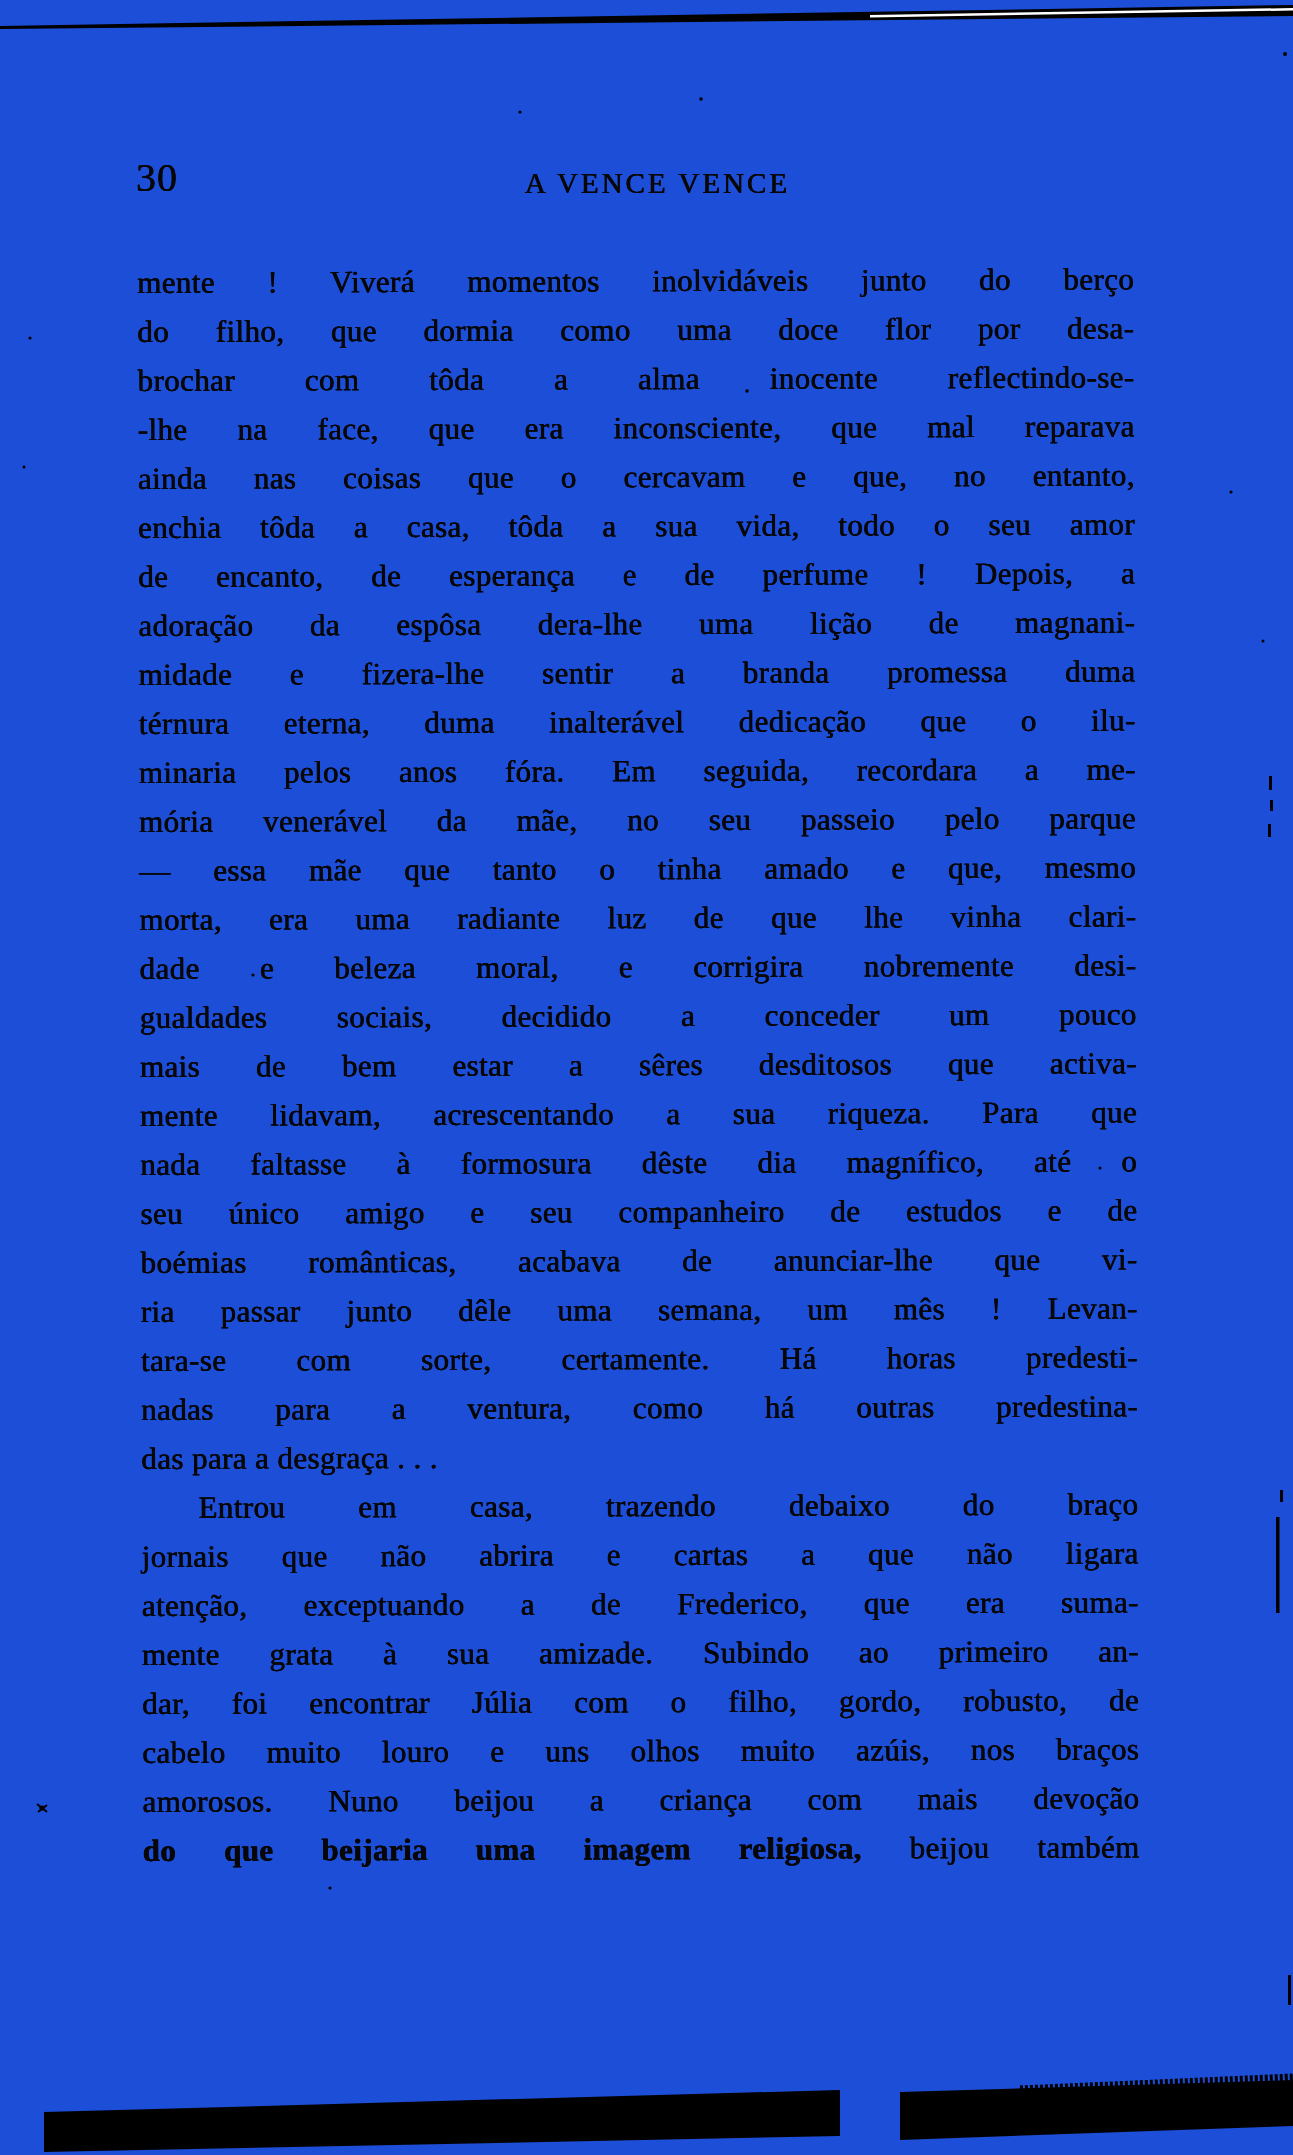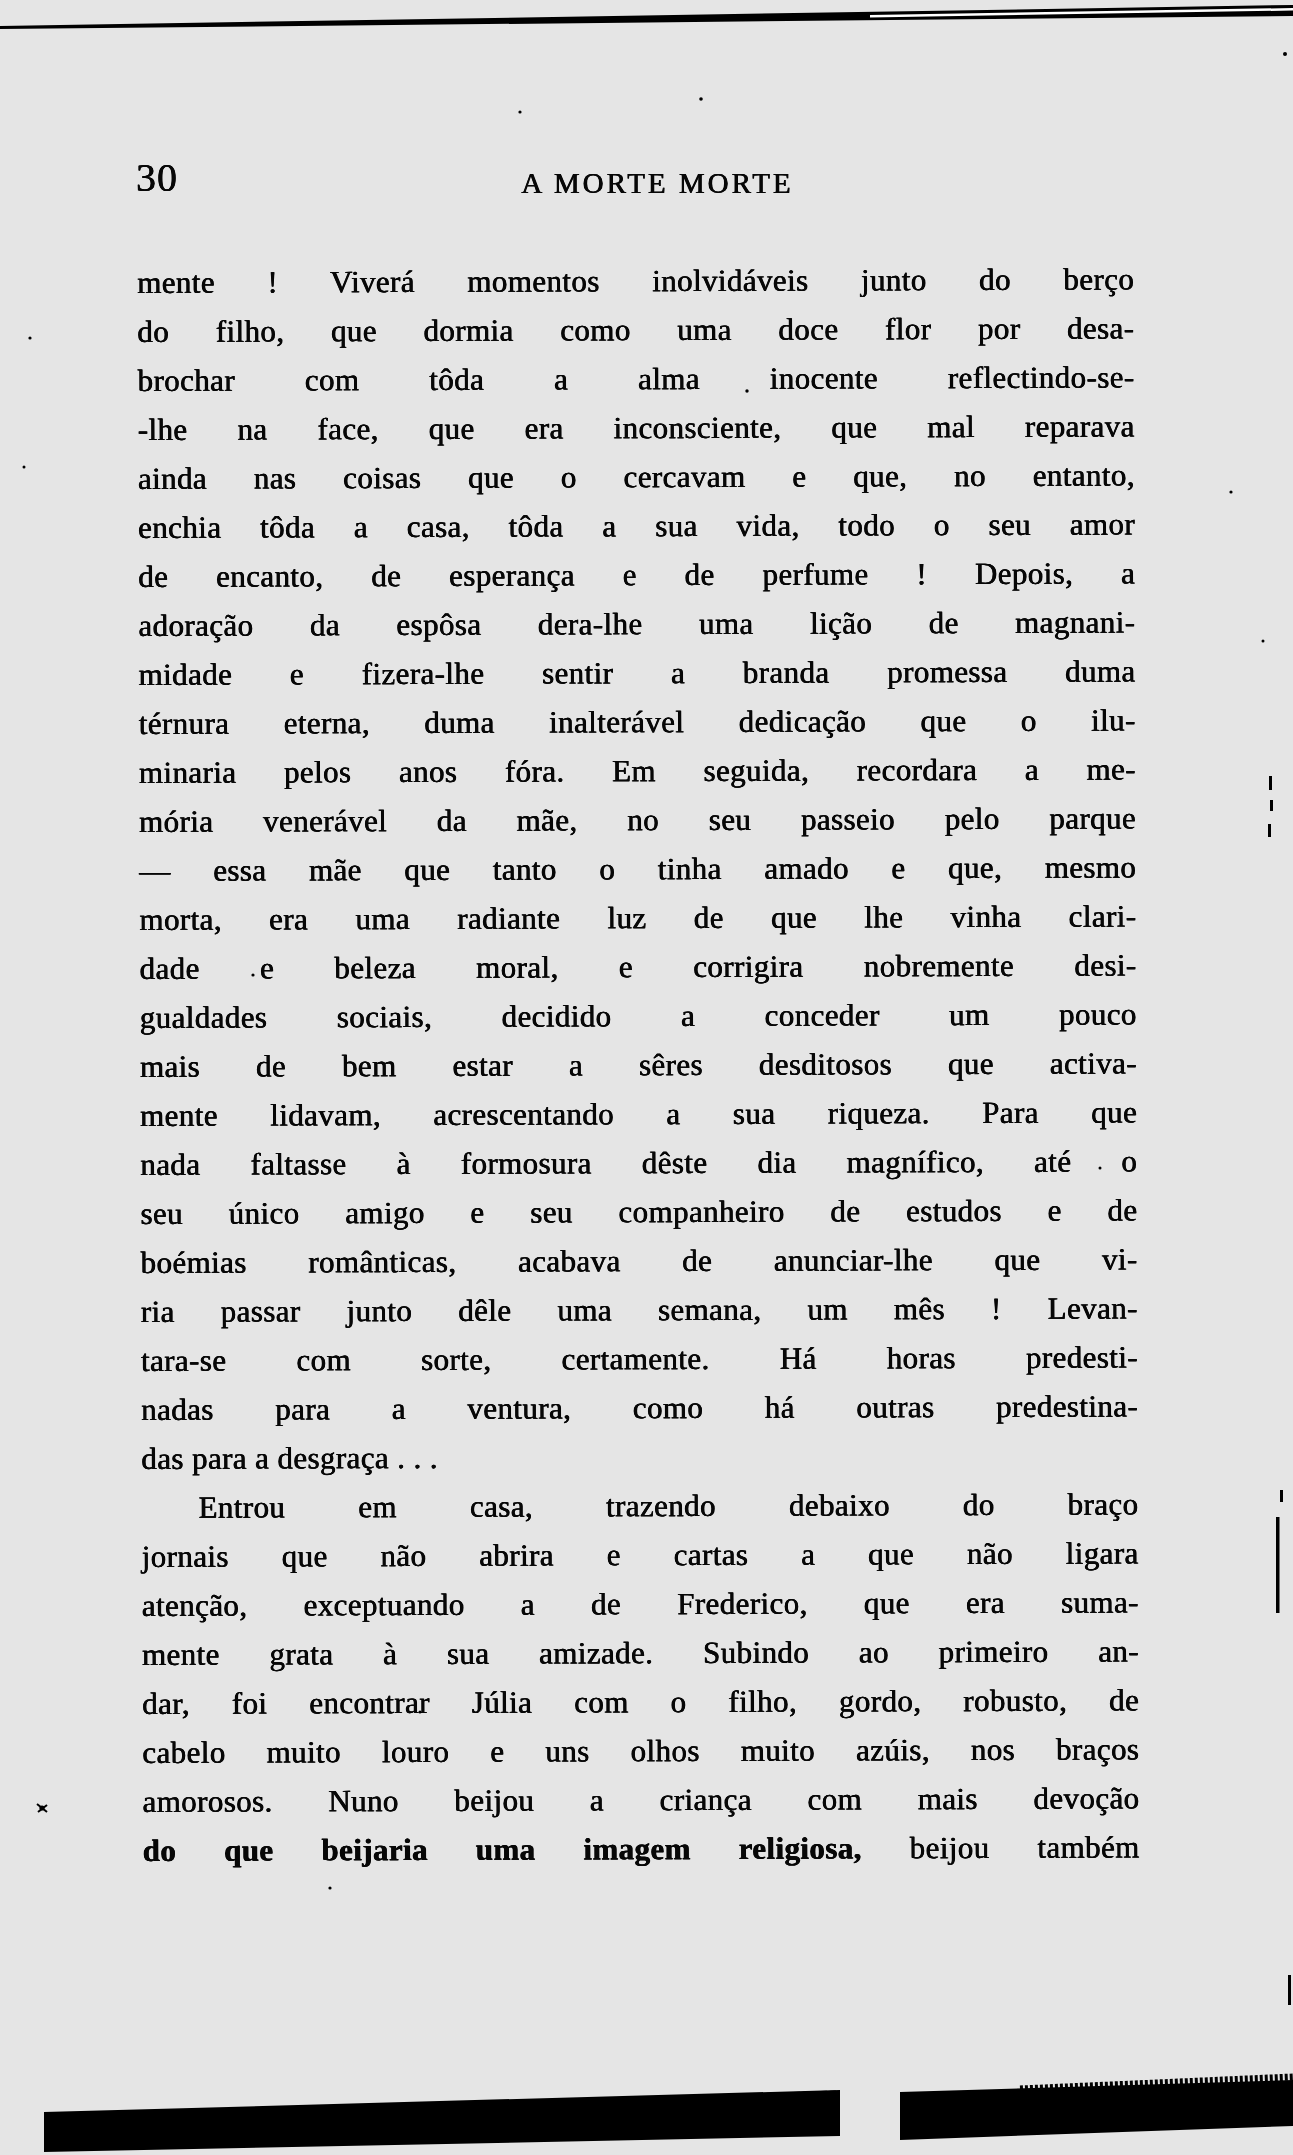--- a/index.html
+++ b/index.html
@@ -1,20 +1,20 @@
 <!DOCTYPE html>
 <html><head>
 <meta charset="utf-8">
 <style>
   html, body { margin: 0; padding: 0; }
   #page {
     position: relative;
     width: 1293px;
     height: 2155px;
-    background: #e5e5e5;
+    background: #1d4ed8;
     overflow: hidden;
     font-family: "Liberation Serif", "DejaVu Serif", serif;
     color: #070707;
   }
   
   .ink { text-shadow: 0.35px 0 0 currentColor, -0.35px 0 0 currentColor; }
 
   #page-number {
     position: absolute;
     left: 136px;
@@ -61,21 +61,21 @@
     pointer-events: none;
   }
 </style>
 </head>
 <body>
 
 <div id="page">
 
   <div id="page-number" class="ink">30</div>
 
-  <div id="running-title" class="ink">A MORTE MORTE</div>
+  <div id="running-title" class="ink">A VENCE VENCE</div>
 
   <div id="body-text" class="ink">
       <div class="line">mente ! Viverá momentos inolvidáveis junto do berço</div>
       <div class="line">do filho, que dormia como uma doce flor por desa-</div>
       <div class="line">brochar com tôda a alma inocente reflectindo-se-</div>
       <div class="line">-lhe na face, que era inconsciente, que mal reparava</div>
       <div class="line">ainda nas coisas que o cercavam e que, no entanto,</div>
       <div class="line">enchia tôda a casa, tôda a sua vida, todo o seu amor</div>
       <div class="line">de encanto, de esperança e de perfume ! Depois, a</div>
       <div class="line">adoração da espôsa dera-lhe uma lição de magnani-</div>

